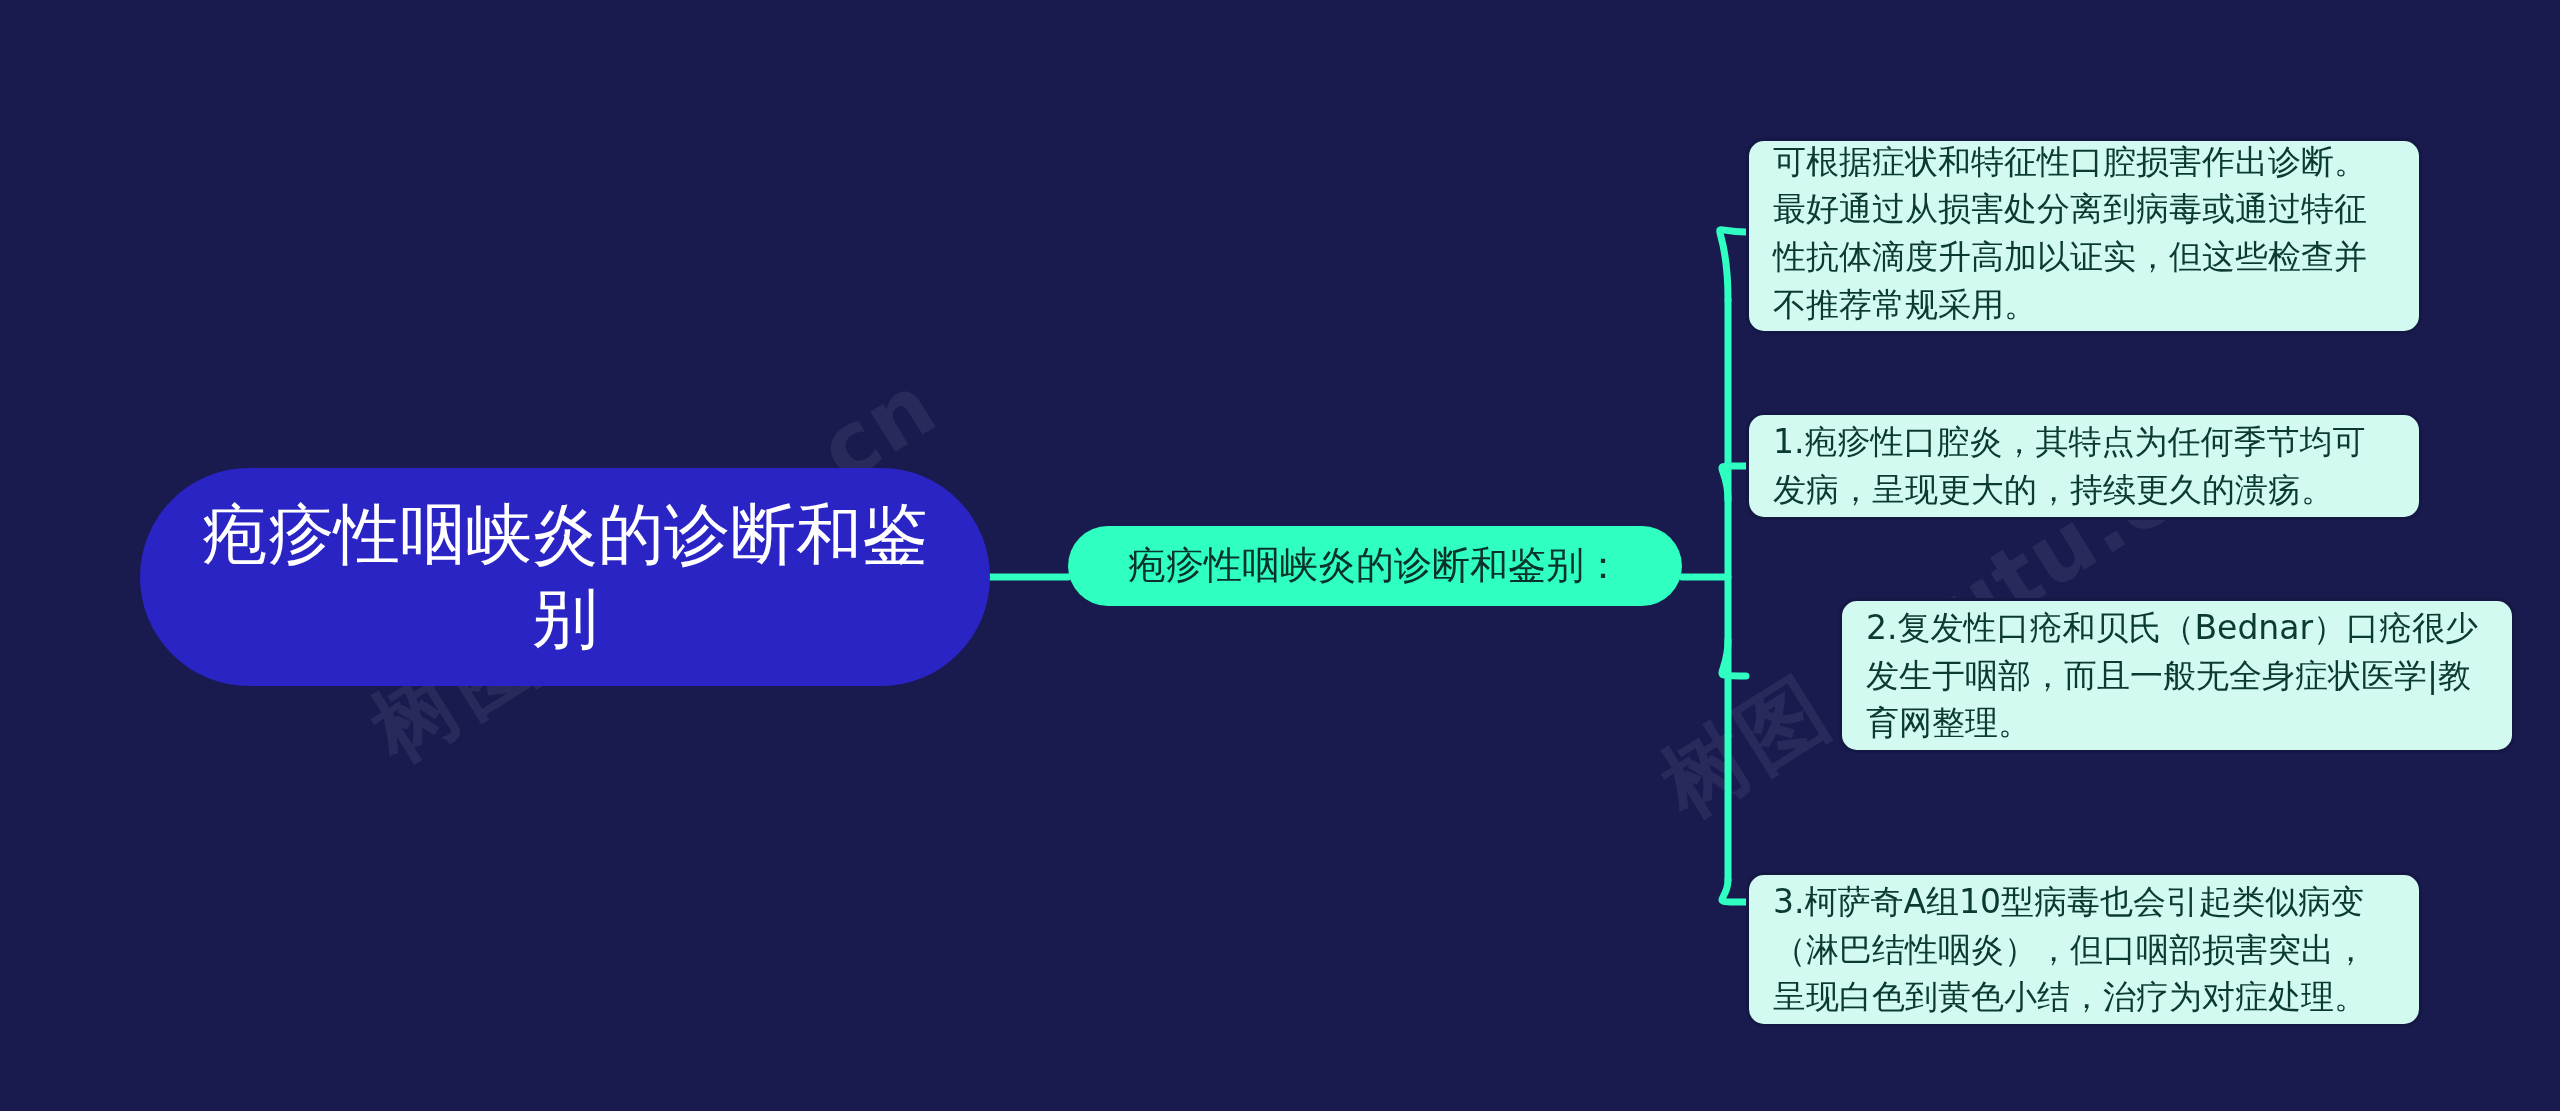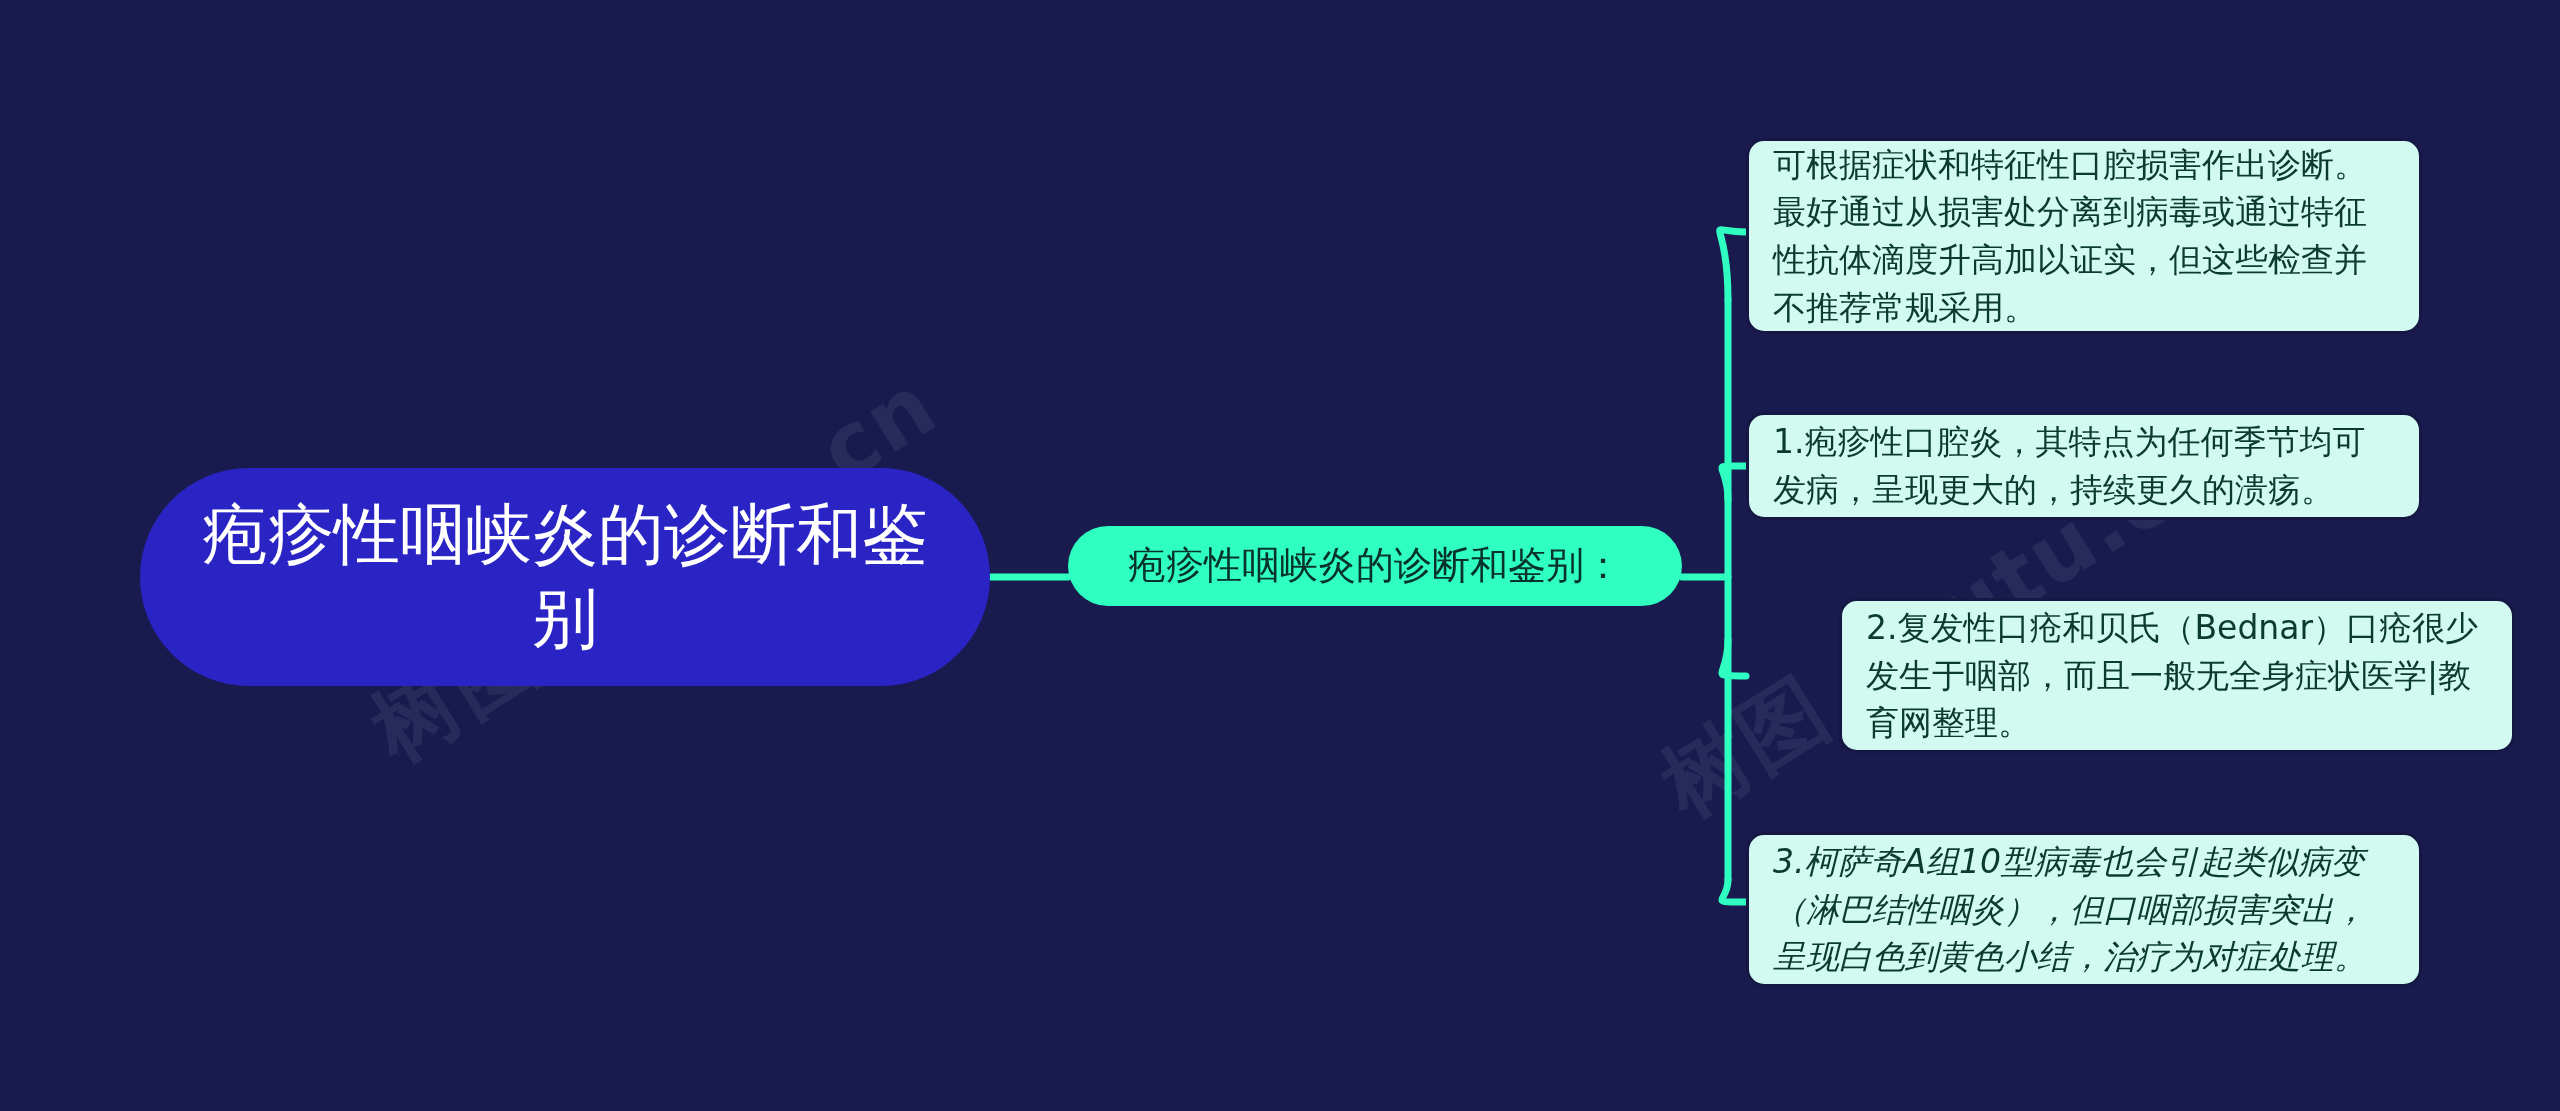--- a/index.html
+++ b/index.html
@@ -90,24 +90,24 @@
     border-radius: 18px;
     color: #0B3A30;
     font-size: 33px;
     line-height: 1.44;
     padding: 20px 22px 20px 24px;
     display: flex;
     align-items: center;
   }
   .leaf-text { display: block; width: 100%; }
 
-  .leaf-1 { left: 1746px; top: 138px; width: 676px; height: 196px; }
+  .leaf-1 { left: 1746px; top: 138px; width: 676px; height: 196px; font-family: Liberation Mono, monospace; }
   .leaf-2 { left: 1746px; top: 412px; width: 676px; height: 108px; }
   .leaf-3 { left: 1839px; top: 598px; width: 676px; height: 155px; }
-  .leaf-4 { left: 1746px; top: 832px; width: 676px; height: 155px; font-style: italic; }
+  .leaf-4 { left: 1746px; top: 872px; width: 676px; height: 155px; }
 </style>
 </head>
 <body>
 
 <div id="canvas">
 
   <div class="wm wm-a">树图 shutu.cn</div>
   <div class="wm wm-b">树图 shutu.cn</div>
 
   <svg id="links" viewBox="0 0 2560 1111" preserveAspectRatio="none">

